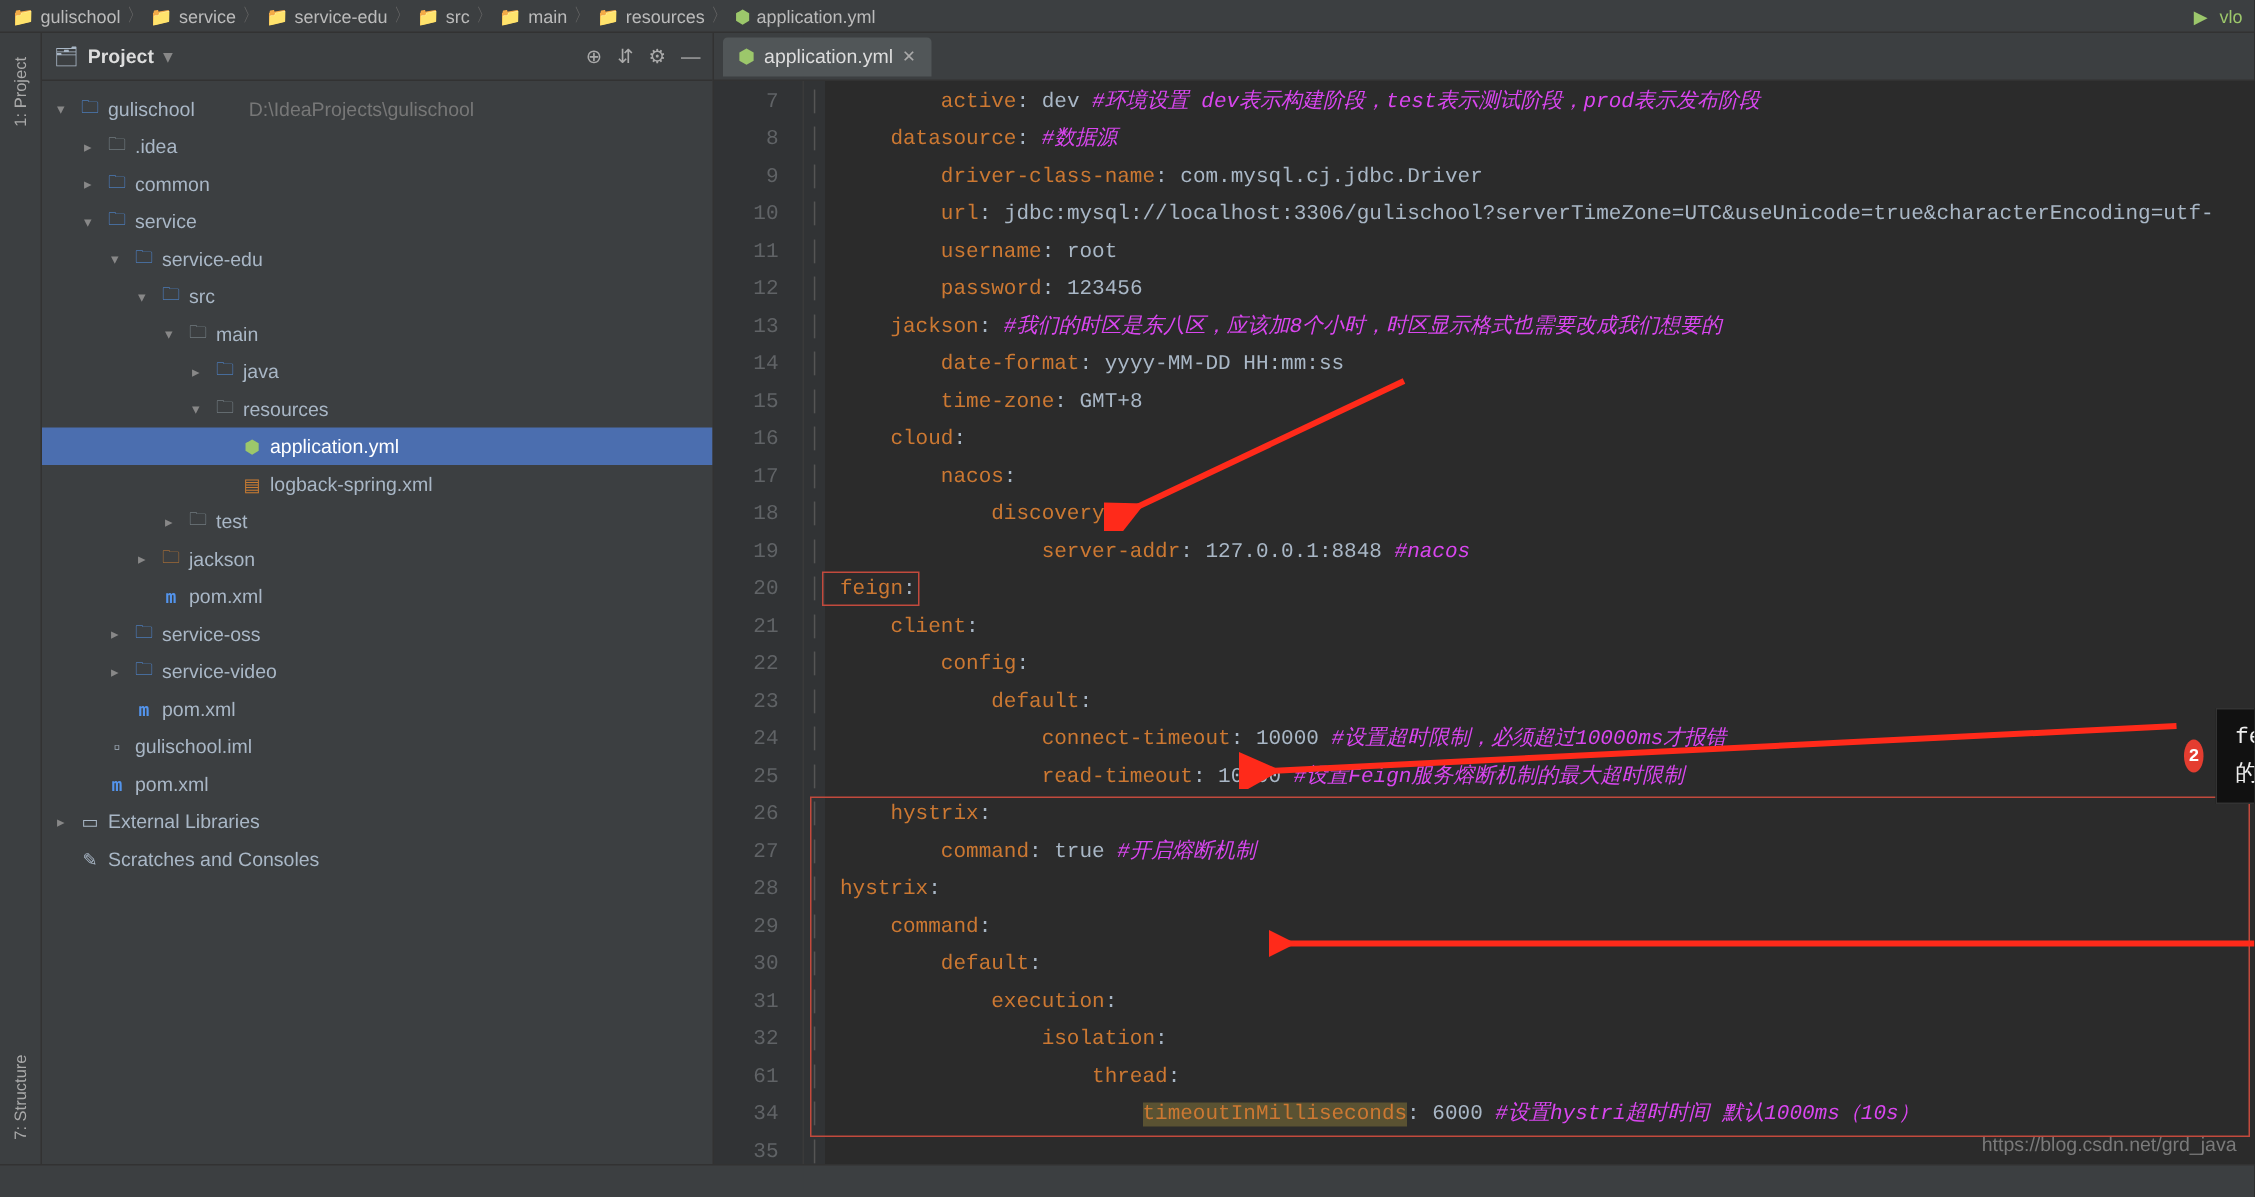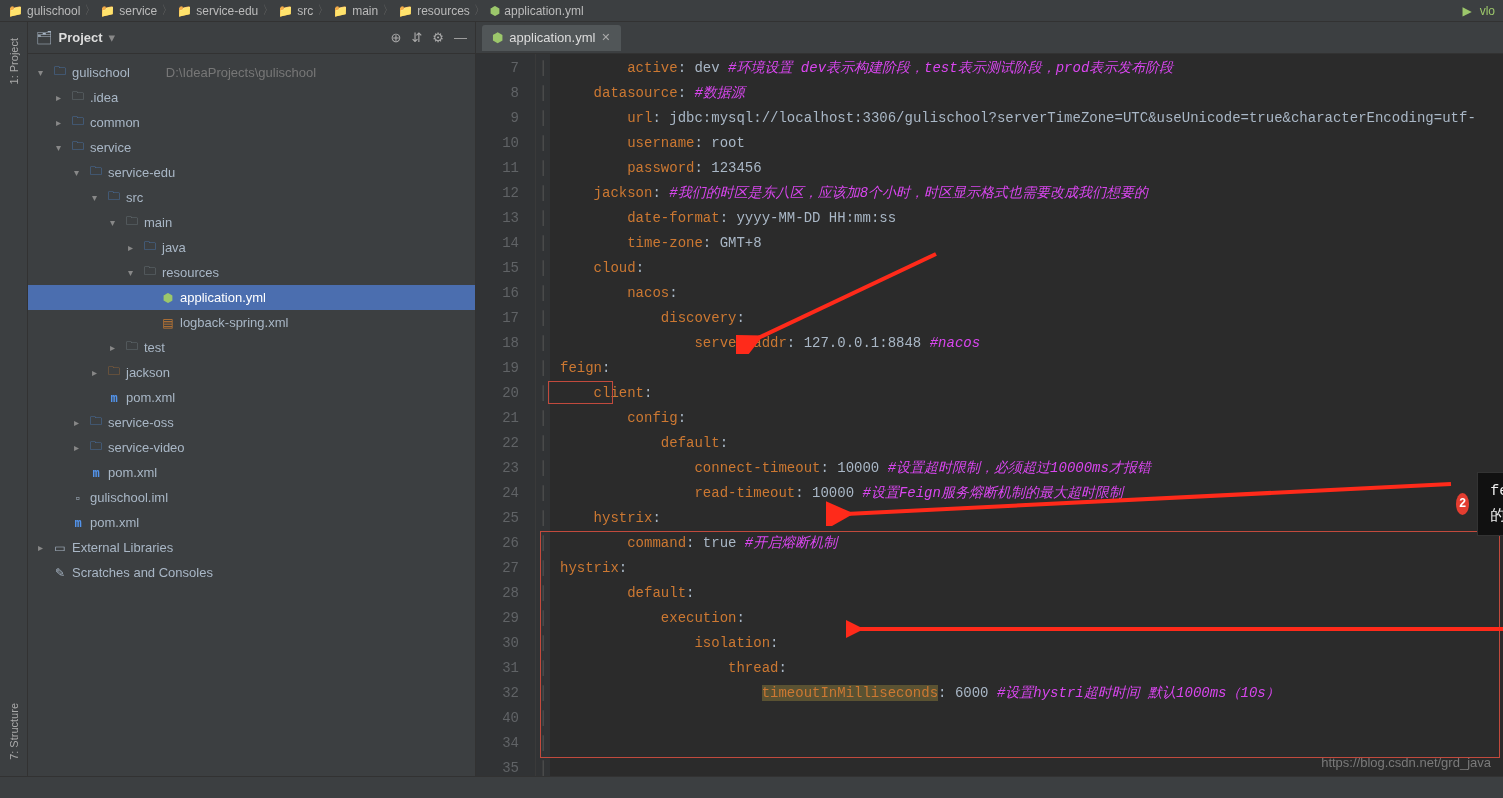--- a/index.html
+++ b/index.html
@@ -386,21 +386,21 @@
           <div>23</div>
           <div>24</div>
           <div>25</div>
           <div>26</div>
           <div>27</div>
           <div>28</div>
           <div>29</div>
           <div>30</div>
           <div>31</div>
           <div>32</div>
-          <div>40</div>
+          <div>61</div>
           <div>34</div>
           <div>35</div>
         </div>
       <div class="fold-gutter" id="fold">
           <div>
             <span style="color:#555">│</span>
           </div>
           <div>
             <span style="color:#555">│</span>
           </div>
@@ -485,39 +485,41 @@
           <div>
             <span style="color:#555">│</span>
           </div>
         </div>
       <div class="code" id="code">
 
         <div class="red-box" style="left:-2px; top:327px; width:65px; height:23px;"></div>
         <div class="red-box" style="left:-10px; top:477px; width:960px; height:227px;"></div>
       <div class="code-line"><span class="">        </span><span class="k">active</span><span class="">: </span><span class="v">dev </span><span class="c">#环境设置 dev表示构建阶段，test表示测试阶段，prod表示发布阶段</span></div>
           <div class="code-line"><span class="">    </span><span class="k">datasource</span><span class="">: </span><span class="c">#数据源</span></div>
+          <div class="code-line"><span class="">        </span><span class="k">driver-class-name</span><span class="">: </span><span class="v">com.mysql.cj.jdbc.Driver</span></div>
           <div class="code-line"><span class="">        </span><span class="k">url</span><span class="">: </span><span class="v">jdbc:mysql://localhost:3306/gulischool?serverTimeZone=UTC&amp;useUnicode=true&amp;characterEncoding=utf-</span></div>
           <div class="code-line"><span class="">        </span><span class="k">username</span><span class="">: </span><span class="v">root</span></div>
           <div class="code-line"><span class="">        </span><span class="k">password</span><span class="">: </span><span class="v">123456</span></div>
           <div class="code-line"><span class="">    </span><span class="k">jackson</span><span class="">: </span><span class="c">#我们的时区是东八区，应该加8个小时，时区显示格式也需要改成我们想要的</span></div>
           <div class="code-line"><span class="">        </span><span class="k">date-format</span><span class="">: </span><span class="v">yyyy-MM-DD HH:mm:ss</span></div>
           <div class="code-line"><span class="">        </span><span class="k">time-zone</span><span class="">: </span><span class="v">GMT+8</span></div>
           <div class="code-line"><span class="">    </span><span class="k">cloud</span><span class="">:</span></div>
           <div class="code-line"><span class="">        </span><span class="k">nacos</span><span class="">:</span></div>
           <div class="code-line"><span class="">            </span><span class="k">discovery</span><span class="">:</span></div>
           <div class="code-line"><span class="">                </span><span class="k">server-addr</span><span class="">: </span><span class="v">127.0.0.1:8848 </span><span class="c">#nacos</span></div>
           <div class="code-line"><span class=""></span><span class="k">feign</span><span class="">:</span></div>
           <div class="code-line"><span class="">    </span><span class="k">client</span><span class="">:</span></div>
           <div class="code-line"><span class="">        </span><span class="k">config</span><span class="">:</span></div>
           <div class="code-line"><span class="">            </span><span class="k">default</span><span class="">:</span></div>
           <div class="code-line"><span class="">                </span><span class="k">connect-timeout</span><span class="">: </span><span class="v">10000 </span><span class="c">#设置超时限制，必须超过10000ms才报错</span></div>
           <div class="code-line"><span class="">                </span><span class="k">read-timeout</span><span class="">: </span><span class="">10000 </span><span class="c">#设置Feign服务熔断机制的最大超时限制</span></div>
           <div class="code-line"><span class="">    </span><span class="k">hystrix</span><span class="">:</span></div>
           <div class="code-line"><span class="">        </span><span class="k">command</span><span class="">: </span><span class="v">true </span><span class="c">#开启熔断机制</span></div>
           <div class="code-line"><span class=""></span><span class="k">hystrix</span><span class="">:</span></div>
+          <div class="code-line"><span class="">    </span><span class="k">command</span><span class="">:</span></div>
           <div class="code-line"><span class="">        </span><span class="k">default</span><span class="">:</span></div>
           <div class="code-line"><span class="">            </span><span class="k">execution</span><span class="">:</span></div>
           <div class="code-line"><span class="">                </span><span class="k">isolation</span><span class="">:</span></div>
           <div class="code-line"><span class="">                    </span><span class="k">thread</span><span class="">:</span></div>
           <div class="code-line"><span class="">                        </span><span class="k hl">timeoutInMilliseconds</span><span class="">: </span><span class="v">6000 </span><span class="c">#设置hystri超时时间 默认1000ms（10s）</span></div>
           <div class="code-line"><span class=""></span></div>
         </div>
 
       <svg class="arrow-svg" style="left:260px; top:190px;" width="210" height="110">
         <defs>

